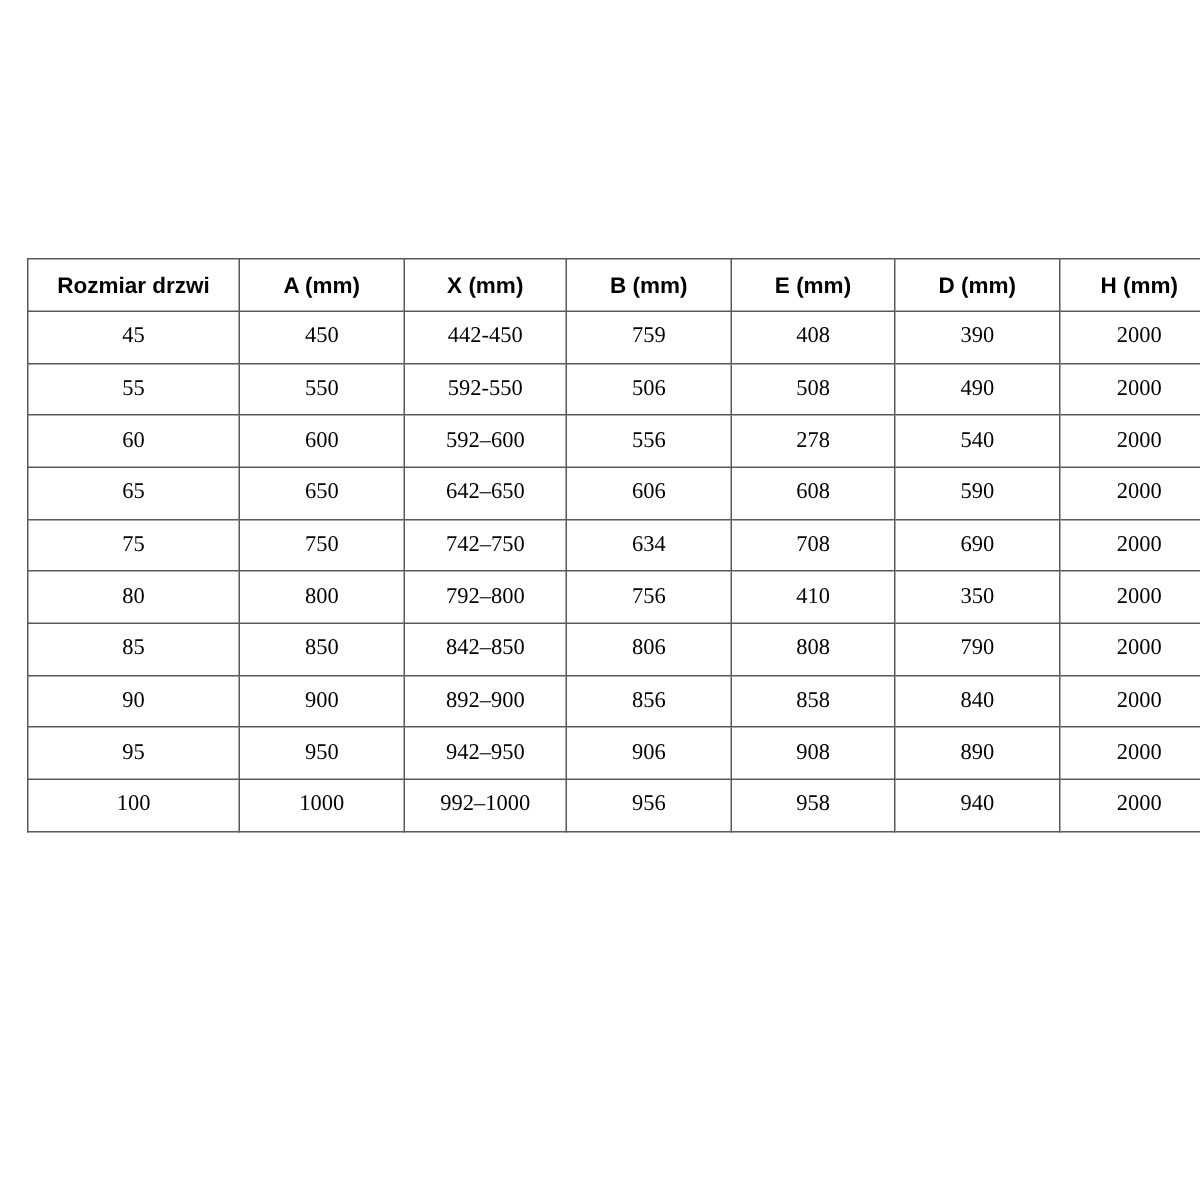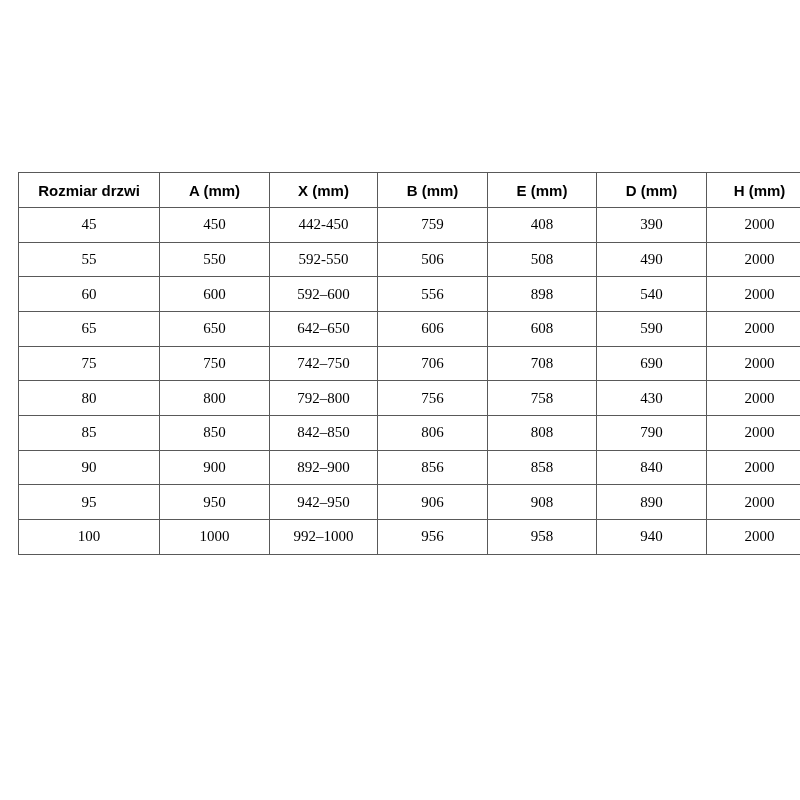--- a/index.html
+++ b/index.html
@@ -90,49 +90,49 @@
           <td>506</td>
           <td>508</td>
           <td>490</td>
           <td>2000</td>
         </tr>
         <tr>
           <td>60</td>
           <td>600</td>
           <td>592–600</td>
           <td>556</td>
-          <td>898</td>
+          <td>278</td>
           <td>540</td>
           <td>2000</td>
         </tr>
         <tr>
           <td>65</td>
           <td>650</td>
           <td>642–650</td>
           <td>606</td>
           <td>608</td>
           <td>590</td>
           <td>2000</td>
         </tr>
         <tr>
           <td>75</td>
           <td>750</td>
           <td>742–750</td>
-          <td>706</td>
+          <td>634</td>
           <td>708</td>
           <td>690</td>
           <td>2000</td>
         </tr>
         <tr>
           <td>80</td>
           <td>800</td>
           <td>792–800</td>
           <td>756</td>
-          <td>758</td>
-          <td>430</td>
+          <td>410</td>
+          <td>350</td>
           <td>2000</td>
         </tr>
         <tr>
           <td>85</td>
           <td>850</td>
           <td>842–850</td>
           <td>806</td>
           <td>808</td>
           <td>790</td>
           <td>2000</td>

